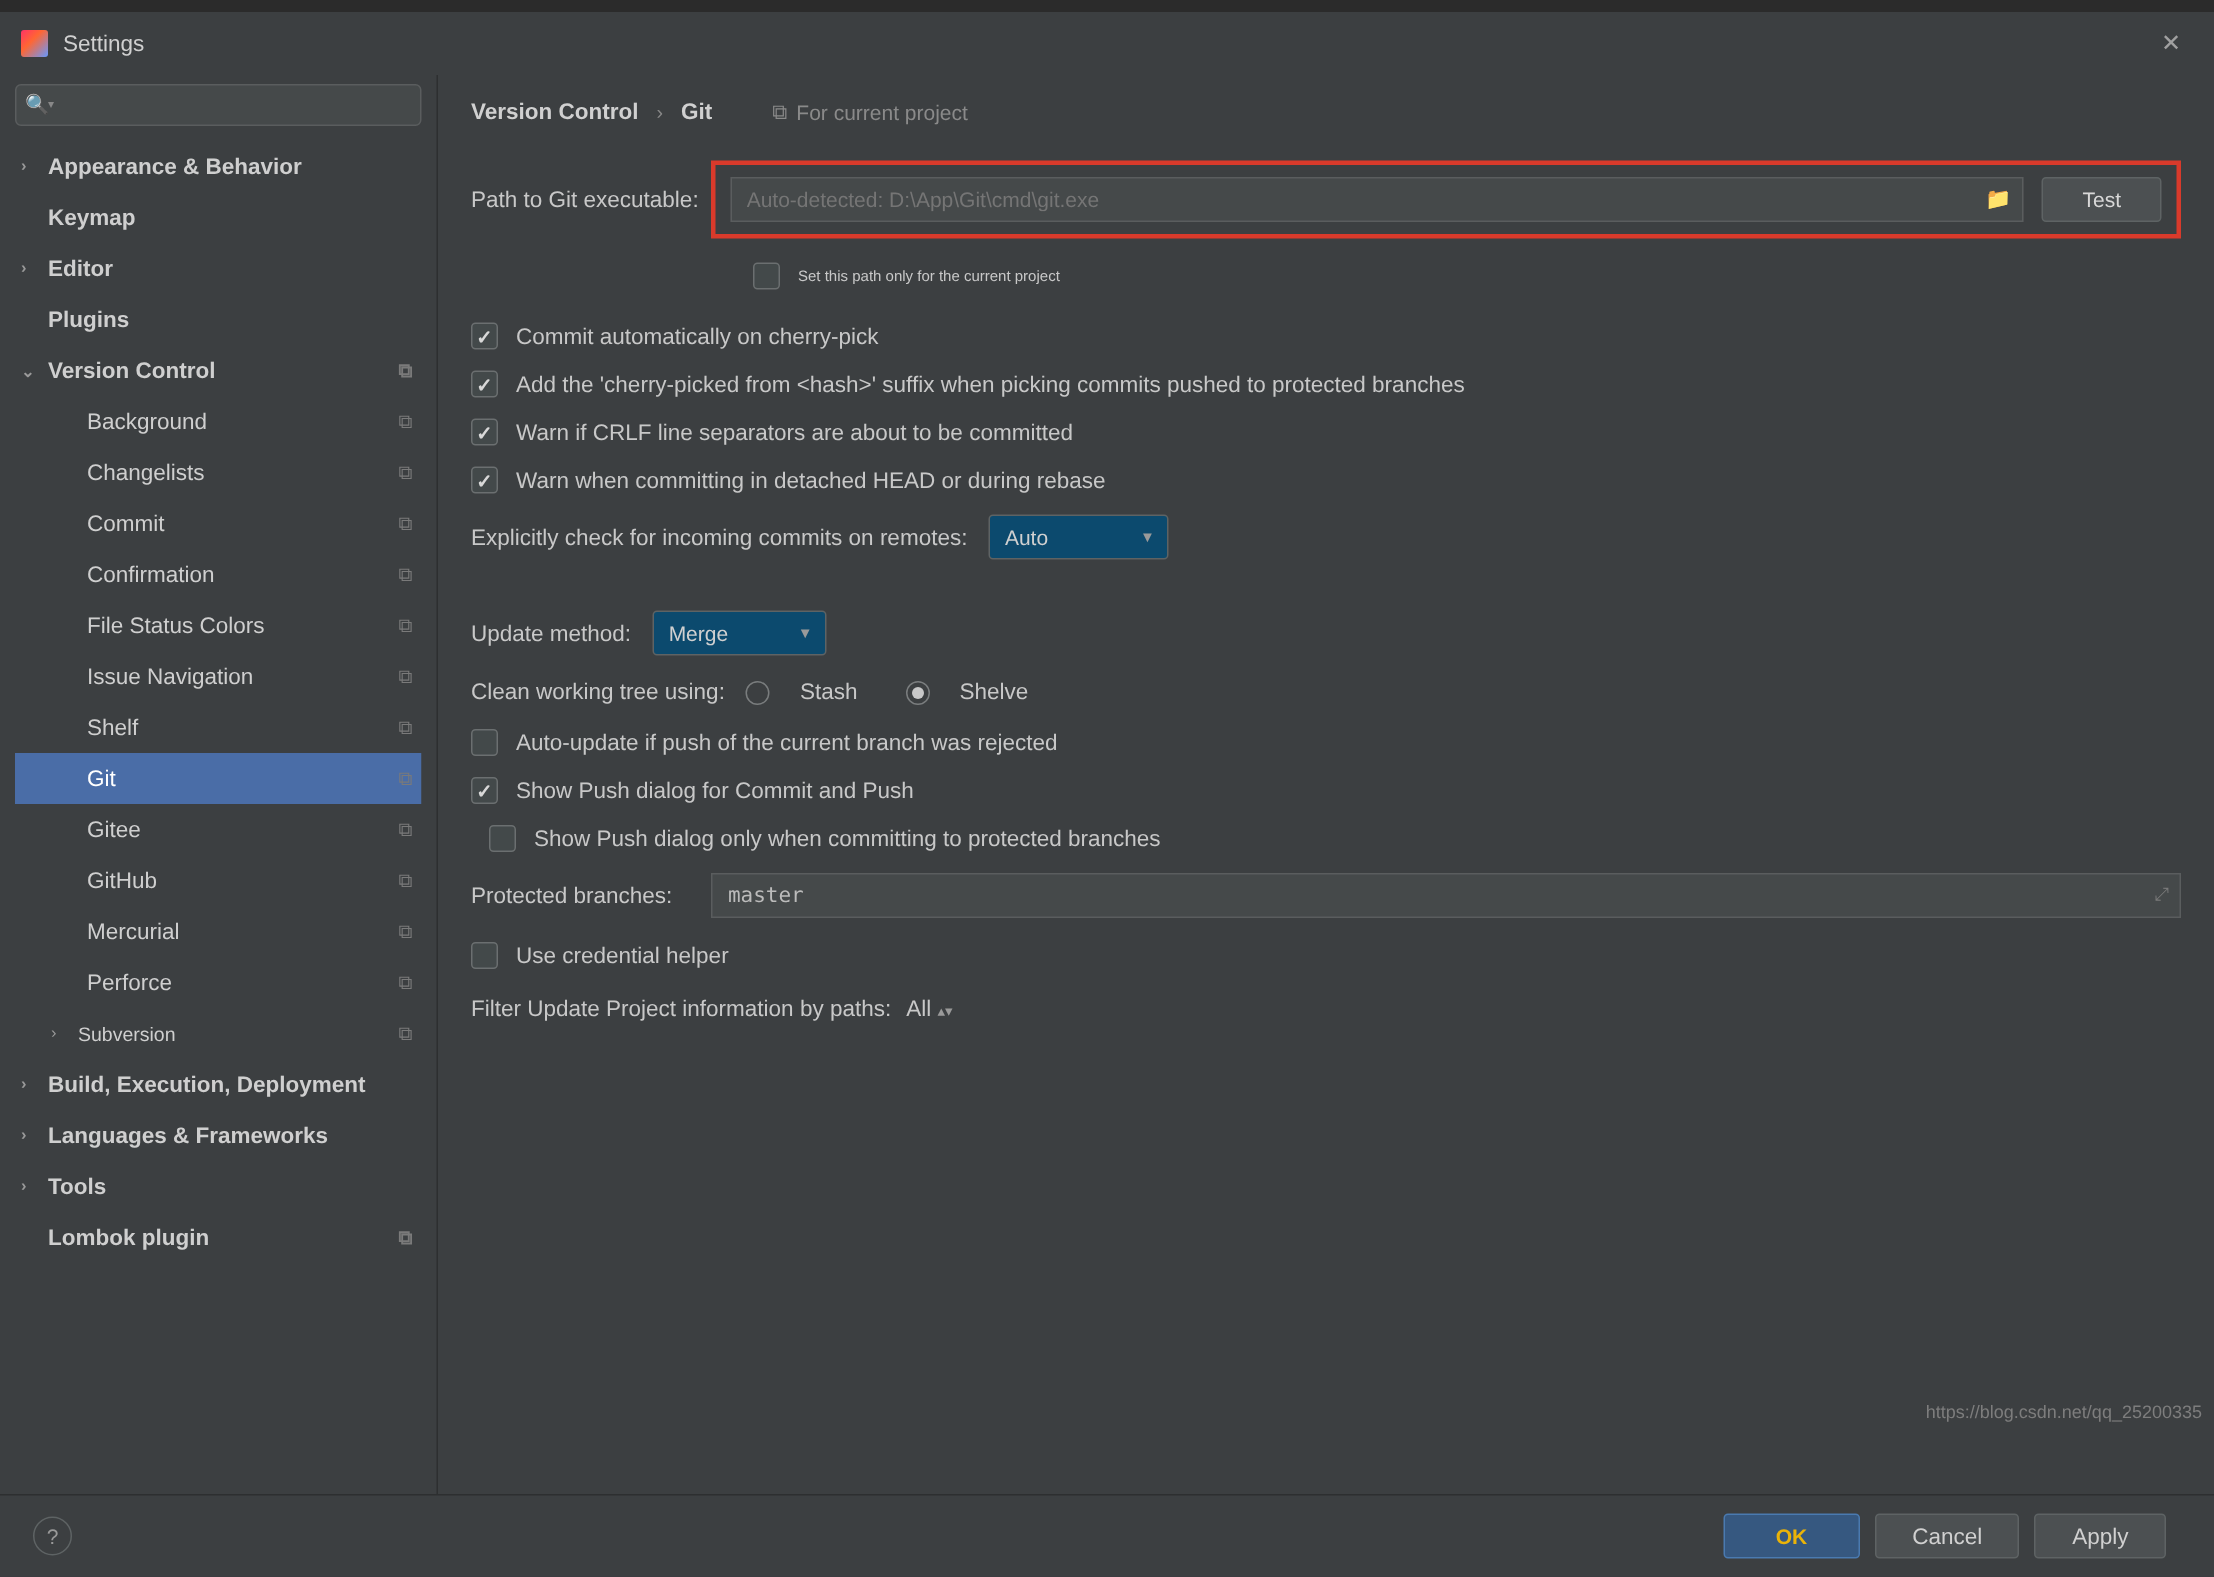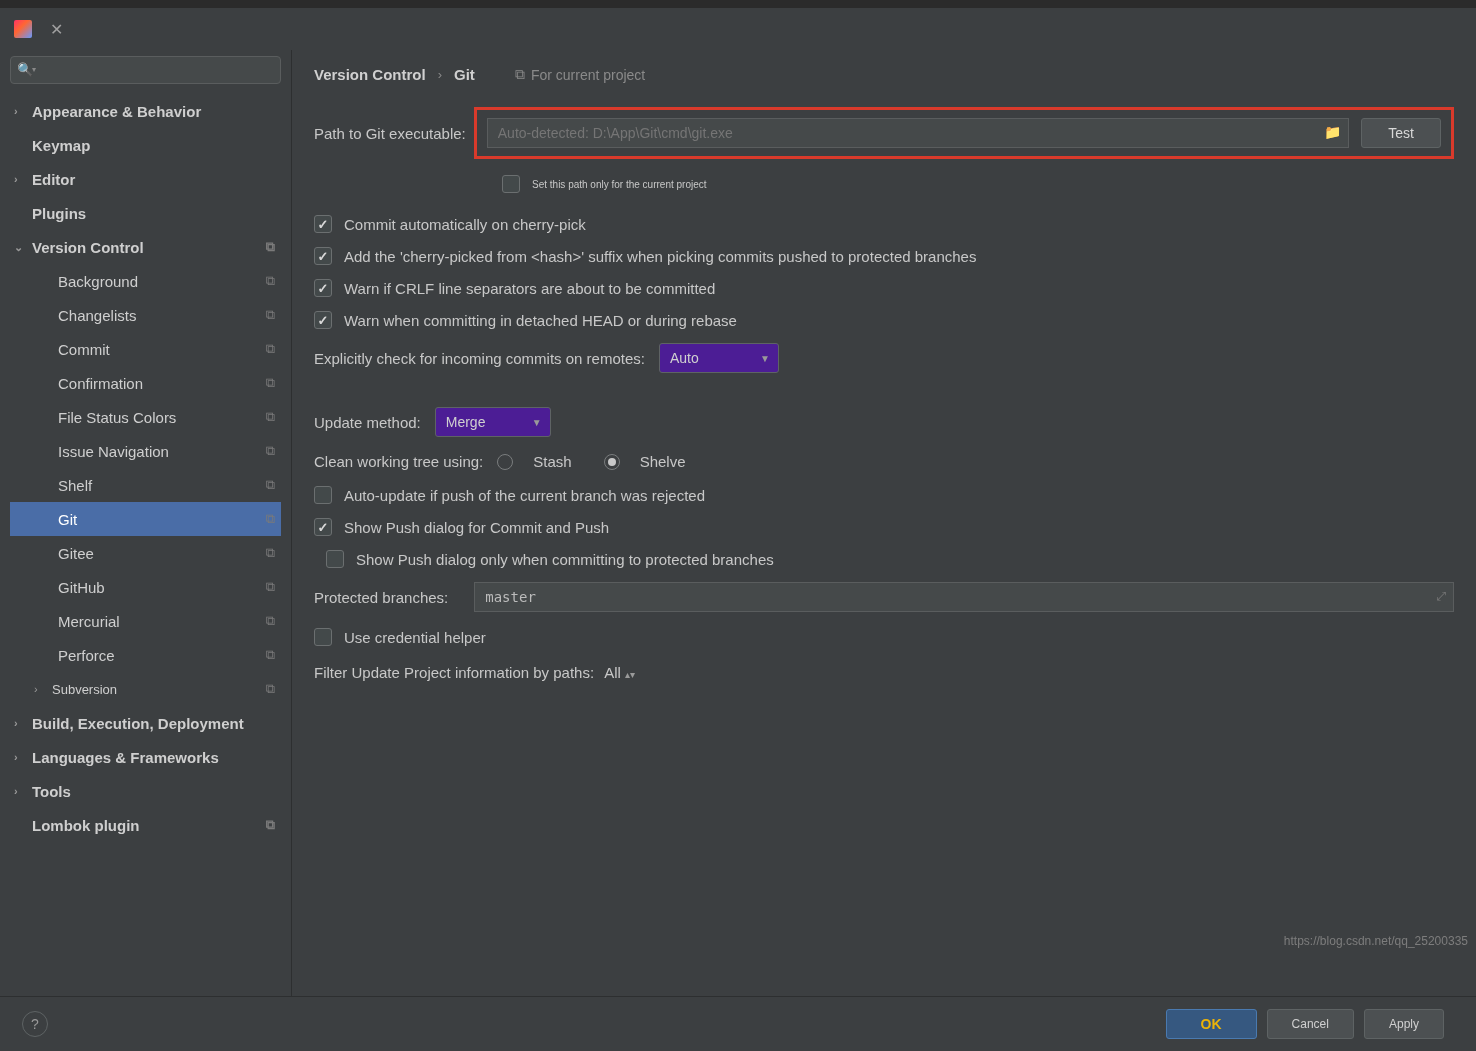--- a/index.html
+++ b/index.html
@@ -54,51 +54,52 @@
 
 .row-under { display:flex; align-items:center; margin-top:6px; margin-left: 188px; margin-bottom: 22px; }
 
 .check-row { display: flex; align-items: center; margin-bottom: 14px; font-size: 15px; color: #c8c8c8; }
 .check-row.indent { margin-left: 12px; }
 .checkbox { width: 18px; height: 18px; border: 1px solid #6b6f70; border-radius: 3px; background: #43494a; margin-right: 12px; display: flex; align-items: center; justify-content: center; cursor: pointer; flex-shrink: 0; }
 .checkbox.checked { background: #43494a; }
 .checkbox.checked::after { content: "✓"; color: #d8d8d8; font-size: 13px; font-weight: bold; }
 
 .inline-row { display:flex; align-items:center; margin-bottom: 16px; font-size:15px; color:#c8c8c8; gap: 14px; }
-.select { background: #4c1d95; border: 1px solid #5e6364; color: #d0d0d0; height: 30px; padding: 0 30px 0 10px; font-size: 14px; position: relative; cursor: pointer; display:flex; align-items:center; border-radius: 3px; }
+.select { background: #0c4a6e; border: 1px solid #5e6364; color: #d0d0d0; height: 30px; padding: 0 30px 0 10px; font-size: 14px; position: relative; cursor: pointer; display:flex; align-items:center; border-radius: 3px; }
 .select .caret { position: absolute; right: 8px; top: 9px; color: #9a9a9a; font-size: 10px; }
 
 .radio { width: 16px; height: 16px; border-radius: 50%; border: 1px solid #7a7d7e; display:inline-flex; align-items:center; justify-content:center; margin-right:6px; cursor:pointer; }
 .radio.selected::after { content:""; width:8px; height:8px; border-radius:50%; background:#c8c8c8; }
 .radio-label { margin-right: 18px; font-size: 15px; }
 
 .prot-input-wrap { position:relative; flex:1;padding-left:12px; }
 .prot-input { width:100%; height: 30px; background:#45494a; border:1px solid #5a5d5e; color:#bbb; padding:0 30px 0 10px; font-family: monospace; font-size: 14px; }
 .expand-icon { position:absolute; right:8px; top:7px; color:#7a7a7a; font-size:12px; }
 
 .filter-row { display:flex; align-items:center; gap: 10px; font-size:15px; color:#c8c8c8; margin-top: 4px;}
 .filter-val { color:#c8c8c8; }
 .filter-caret { font-size: 10px; color:#9a9a9a; }
 
 
 .footer { display:flex; align-items:center; padding: 12px 22px; border-top: 1px solid #2d2f30; background:#3c3f41; }
 .help-btn { width:26px; height:26px; border-radius:50%; border:1px solid #5e6364; color:#9a9a9a; display:flex; align-items:center; justify-content:center; cursor:pointer; font-size: 14px; }
 .footer-spacer { flex:1; }
 .btn-primary { background:#365880; border:1px solid #4a7ab0; color:#eab308; height:30px; padding: 0 34px; font-size:14px; font-weight:600; border-radius:3px; cursor:pointer; margin-right: 10px; }
-.btn-secondary { background:#4c5052; border:1px solid #5e6364; color:#d0d0d0; height:30px; padding:0 24px; font-size:12px; border-radius:3px; cursor:pointer; margin-right: 10px; }
+.btn-secondary { background:#4c5052; border:1px solid #5e6364; color:#d0d0d0; height:30px; padding:0 24px; font-size:15px; border-radius:3px; cursor:pointer; margin-right: 10px; }
 
 .watermark { position: absolute; right: 8px; bottom: 48px; color: #7d7d7d; font-size: 12px; pointer-events: none; }
 </style>
 </head>
 <body>
 
 <div class="topbar"></div>
 <div class="dialog">
   <div class="title-row">
     <div class="app-icon"></div>
+    <div class="title-text">Settings</div>
     <div class="close-x">✕</div>
   </div>
 
   <div class="body">
     <div class="sidebar">
       <div class="search-wrap">
         <span class="search-icon">🔍</span>
         <span class="search-drop">▾</span>
         <input class="search-input" placeholder="" style="">
       </div>

